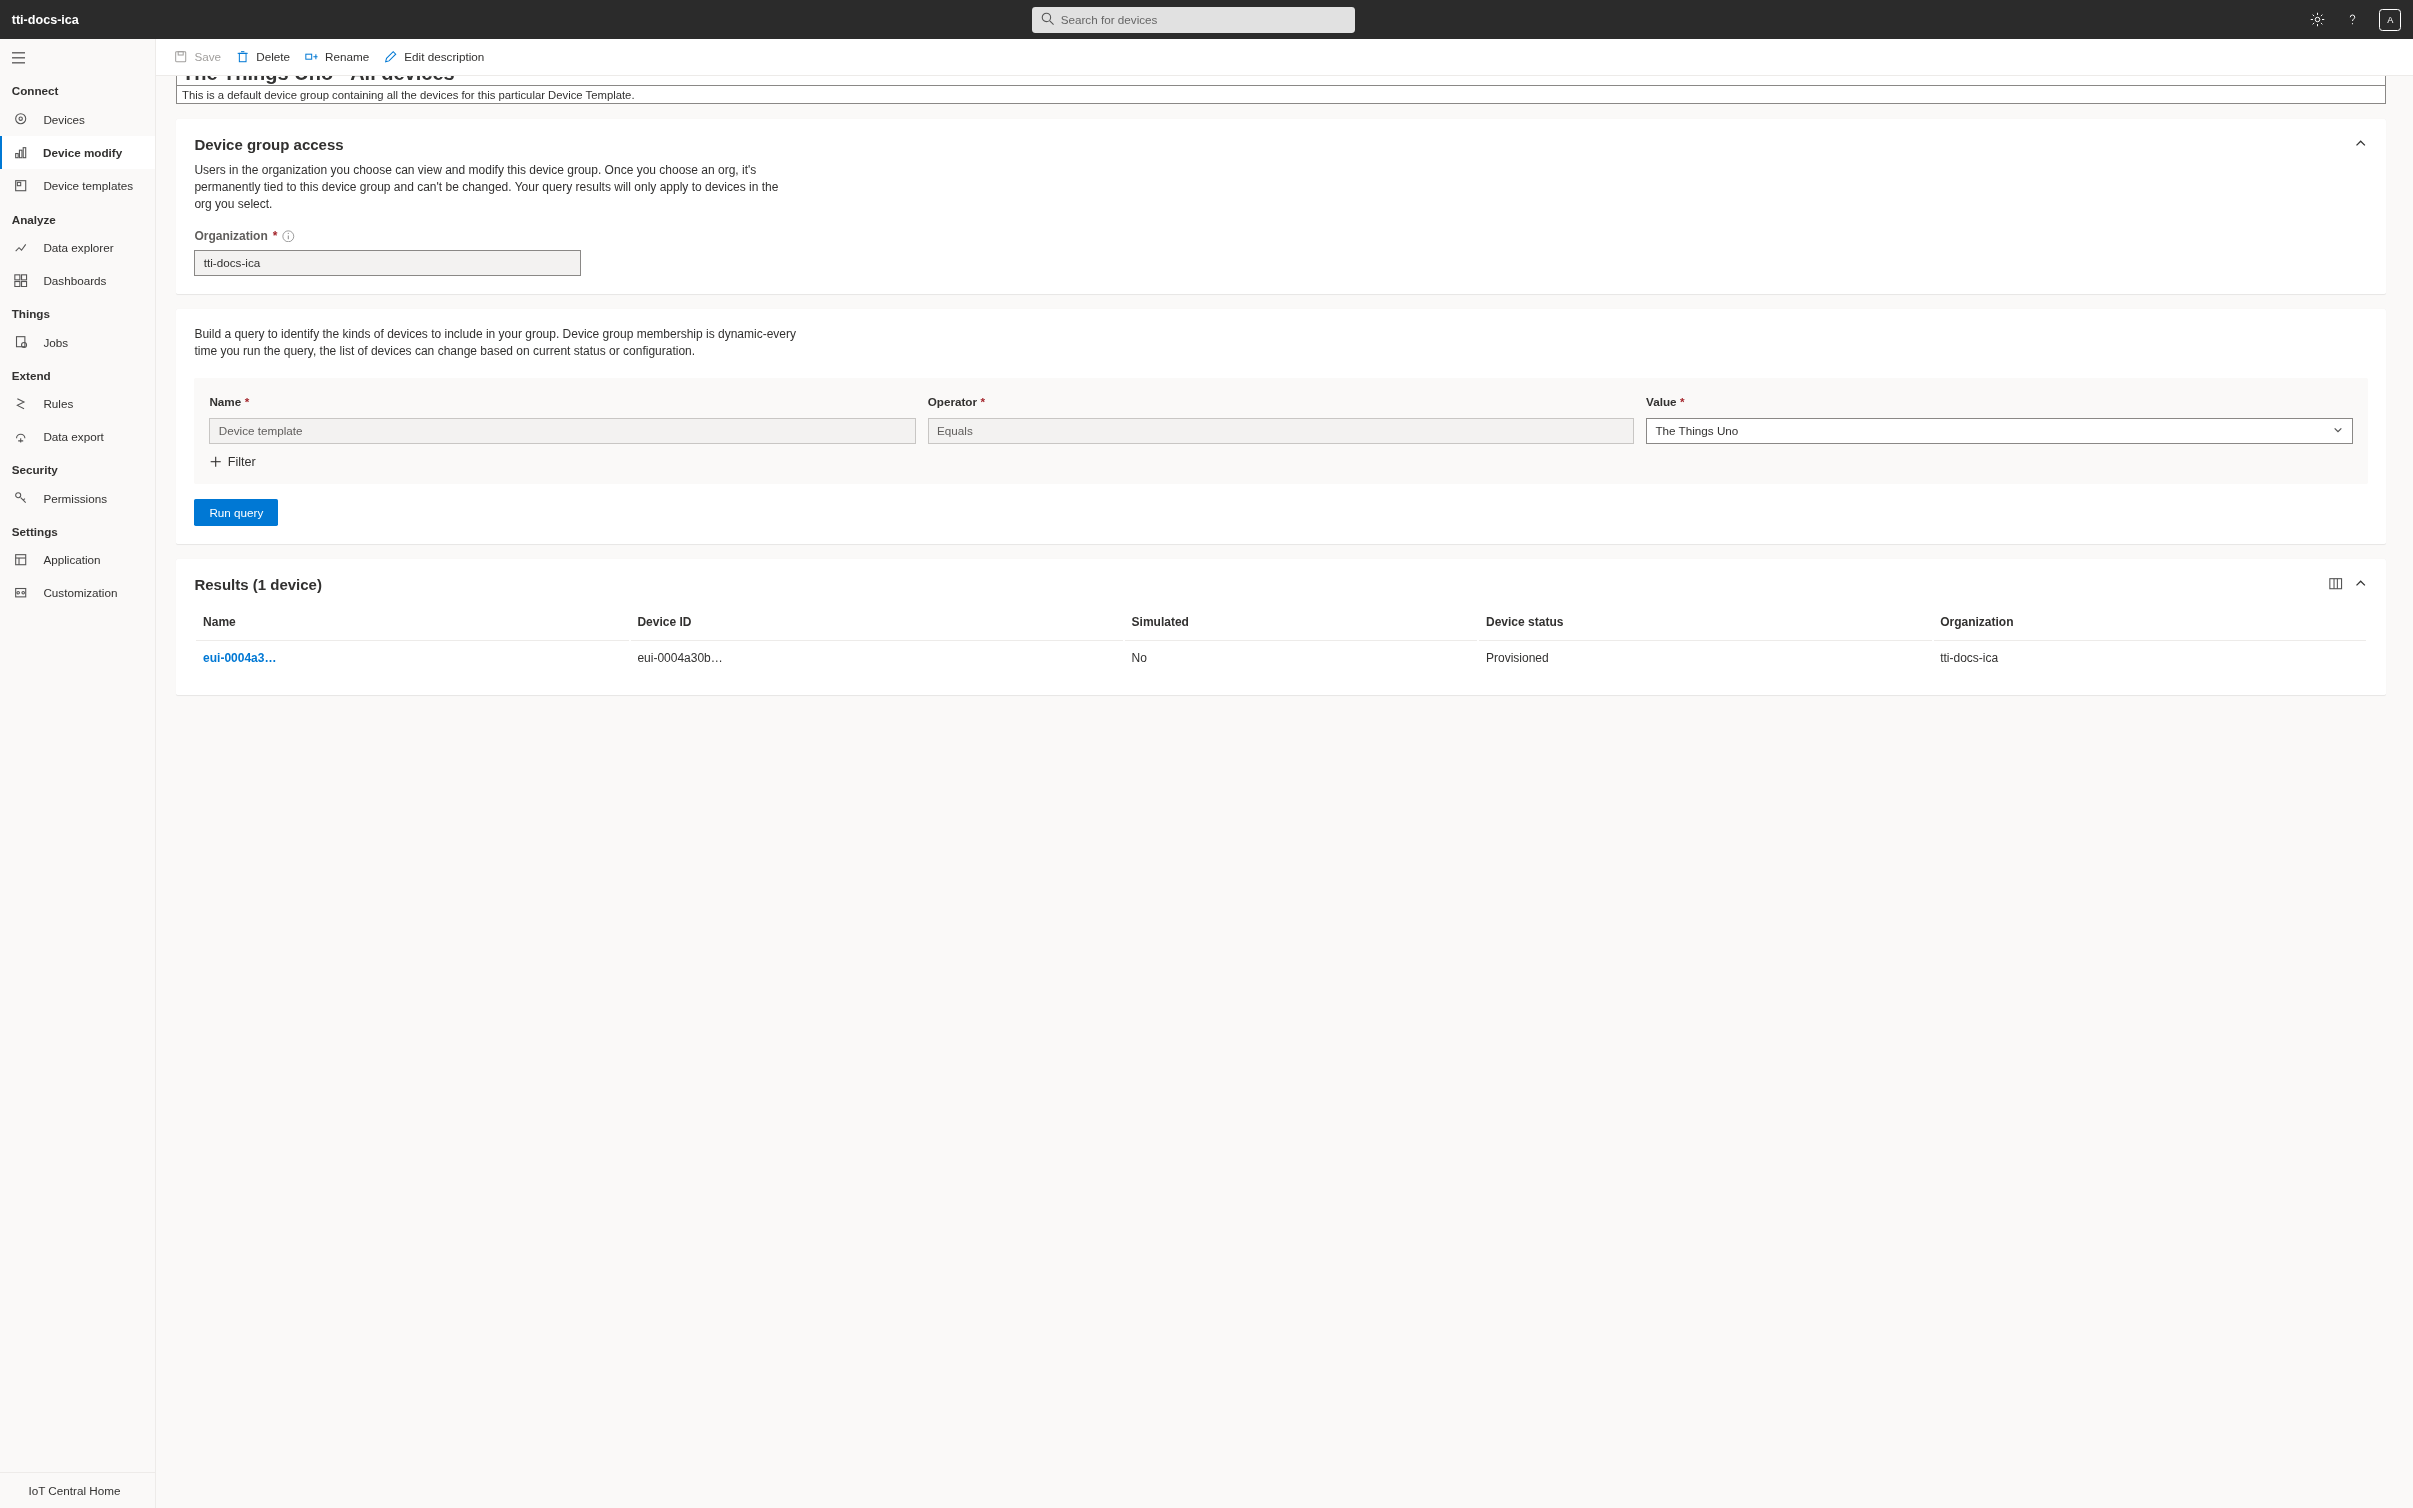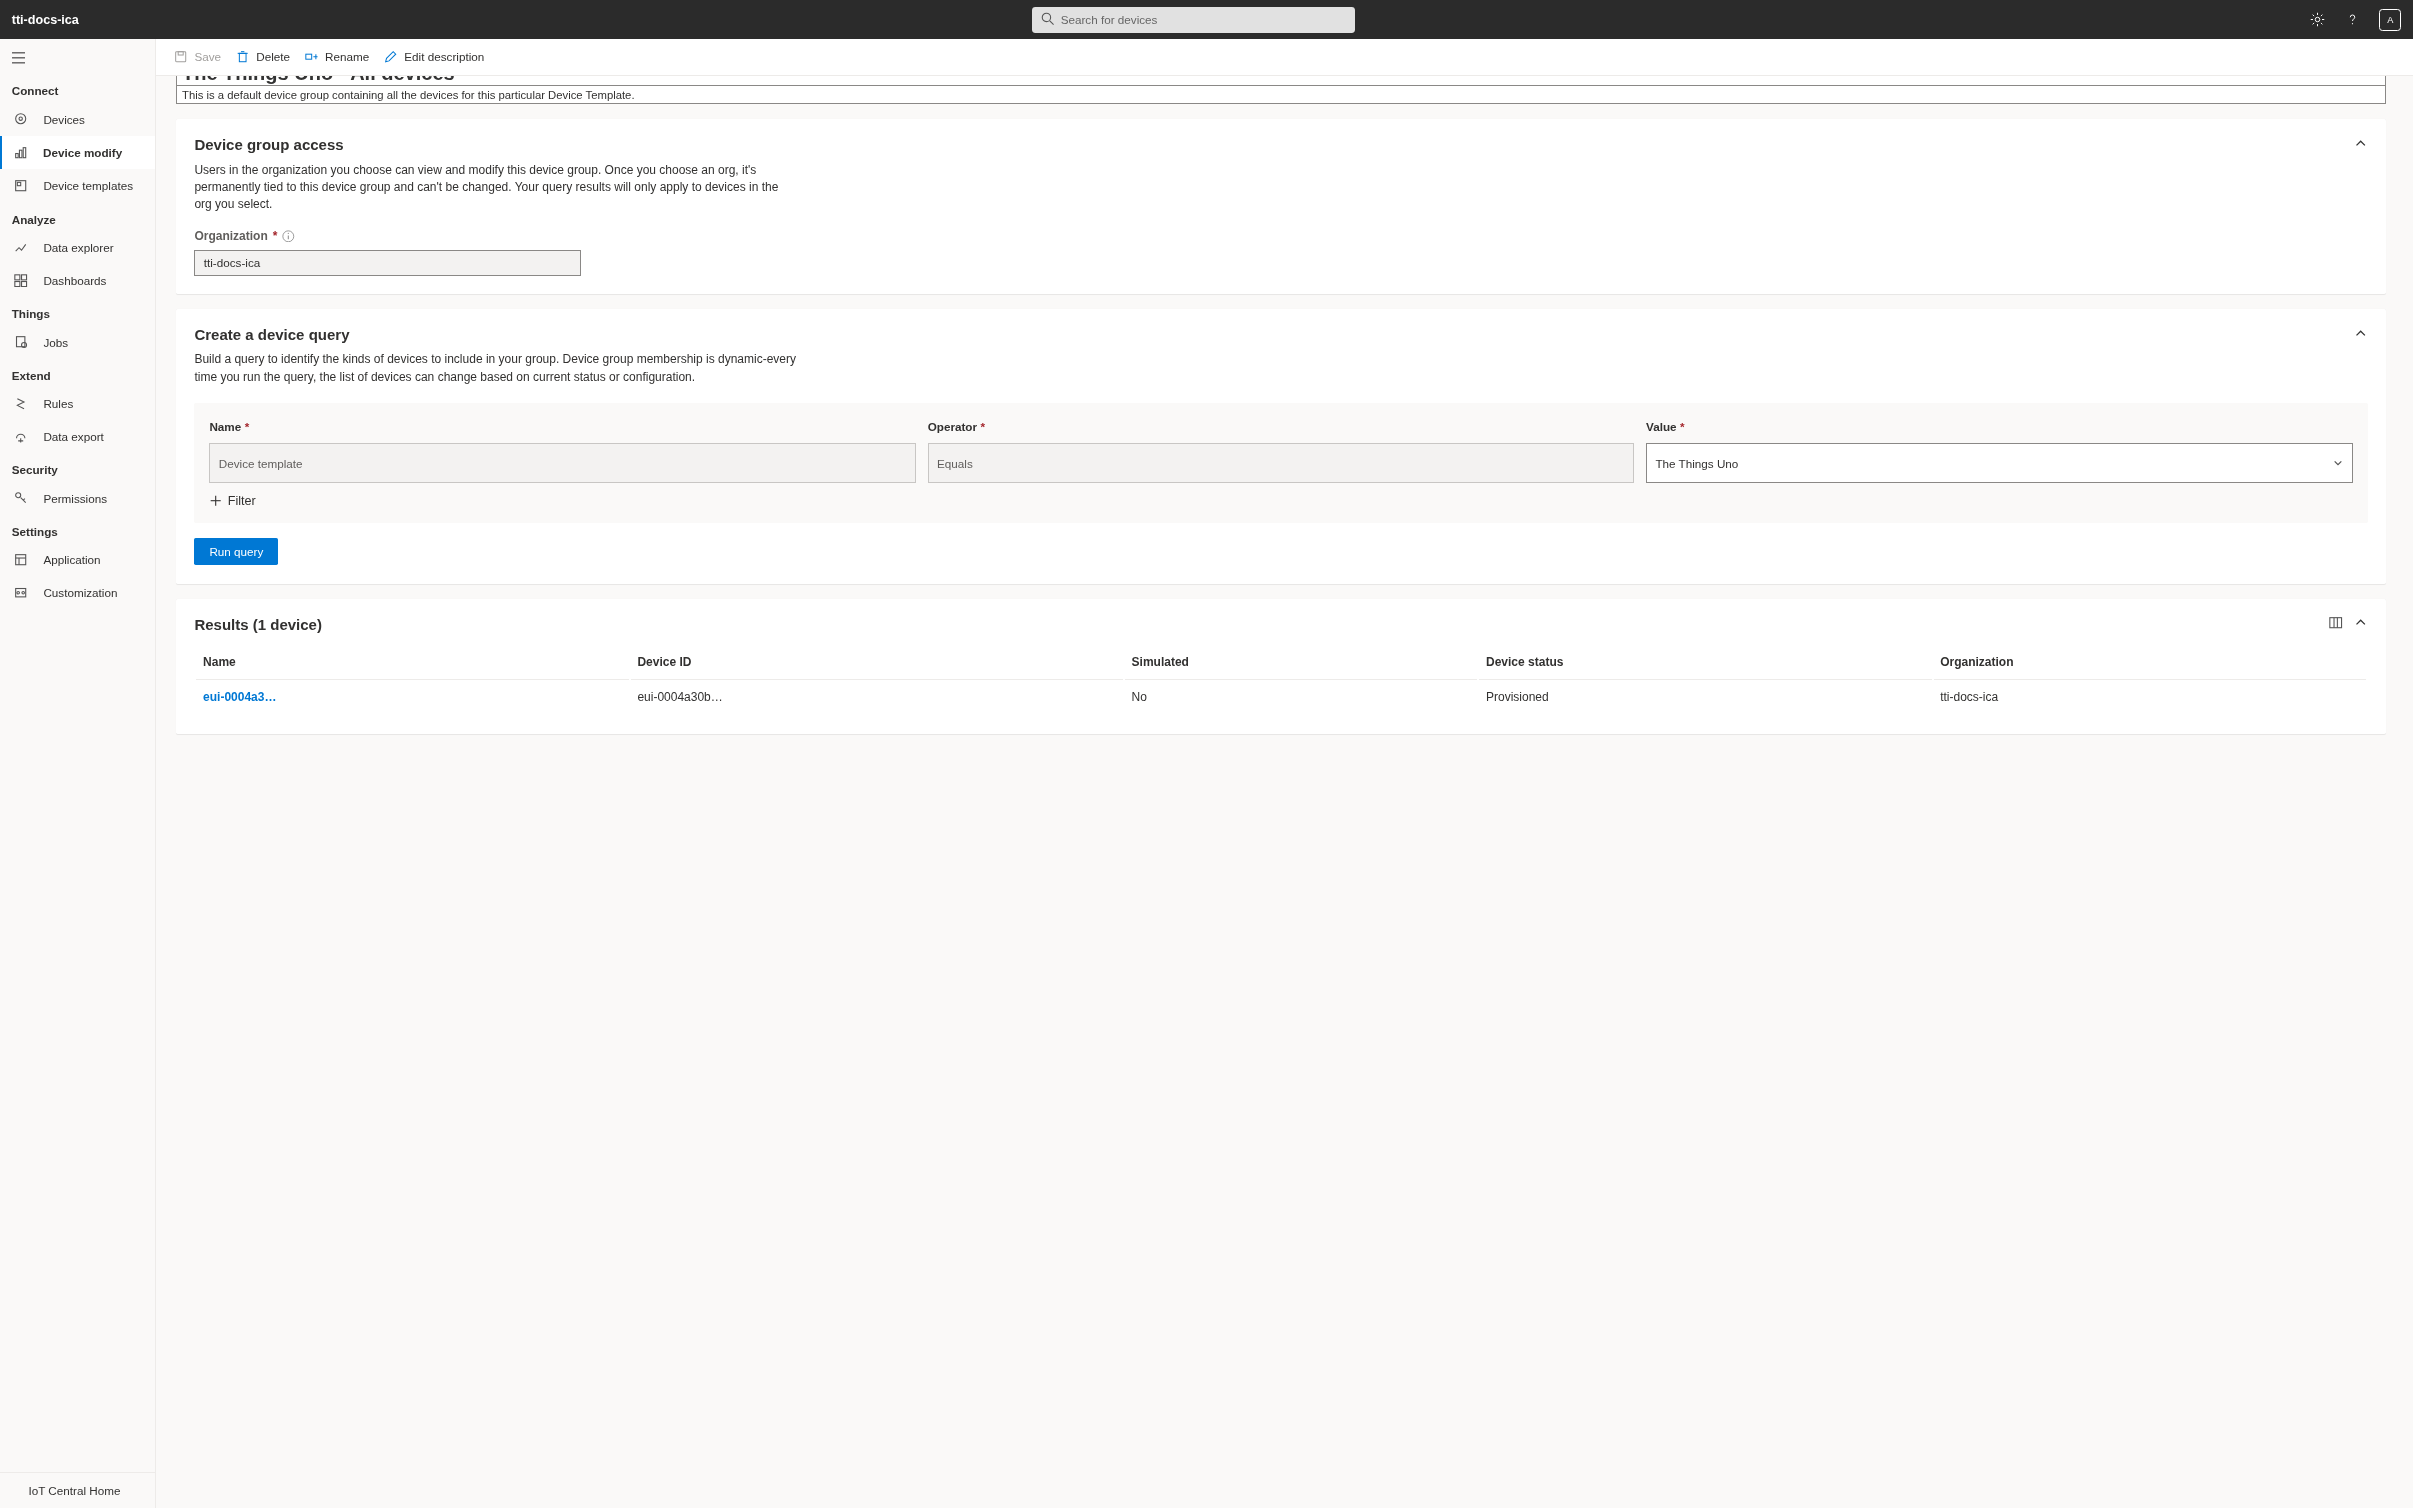--- a/index.html
+++ b/index.html
@@ -52,21 +52,21 @@
 
 .field-label { display: flex; align-items: center; gap: 5px; margin-top: 15px; font-size: 12px; font-weight:600; color: #605e5c; }
 .req { color: #a4262c; }
 .info-icon { width:12.6px; height:12.6px; }
 .org-input { margin-top: 6.7px; height: 26px; width: 387px; border: 0.8px solid #8a8886; background: #f3f2f1; padding: 0 8.4px; font-size: 11.7px; color: #323130; display:flex; align-items:center; }
 
 .query-box { background: #faf9f8; border-radius: 1.7px; margin-top: 17px; padding: 17px 15px 15px; }
 .query-row { display: flex; gap: 11.7px; }
 .query-col { flex: 1; }
 .query-col .label { font-weight: 600; margin-bottom: 10px; display:flex; align-items:center; gap:3.4px;}
-.query-col .input { height: 40px; border: 0.8px solid #8a8886; background: #fff; padding: 0 8.4px; font-size: 11.7px; display:flex; align-items:center; justify-content:space-between; color:#605e5c; }
+.query-col .input { height: 26px; border: 0.8px solid #8a8886; background: #fff; padding: 0 8.4px; font-size: 11.7px; display:flex; align-items:center; justify-content:space-between; color:#605e5c; }
 .query-col .input.readonly { background: #f3f2f1; border-color:#c8c6c4; color:#605e5c;}
 .query-col .input .chev-small svg { width:10px; height:10px; stroke:#555; fill:none; stroke-width:1.5;}
 .query-col .input.value { color:#323130; }
 .add-filter { display:flex; align-items:center; gap:5px; margin-top:11px; cursor:pointer; font-size:12.6px;}
 .add-filter svg { width:13.4px; height:13.4px; stroke:#323130; stroke-width:1.3; fill:none;}
 
 .run-btn { margin-top: 15px; height: 27px; padding: 0 15px; background: #0078d4; color:#fff; border:none; border-radius:1.7px; font-size:11.7px; cursor:pointer;}
 
 .results-card .card-header .right { display:flex; gap:11.7px; align-items:center;}
 .table { width:100%; }
@@ -294,28 +294,20 @@
                 <circle cx="7.5" cy="7.5" r="6.5" fill="none" stroke="#888" stroke-width="1"></circle>
                 <line x1="7.5" y1="6.5" x2="7.5" y2="11" stroke="#888" stroke-width="1.2"></line>
                 <circle cx="7.5" cy="4" r="0.8" fill="#888"></circle>
               </svg>
           </span>
         </div>
         <div class="org-input">tti-docs-ica</div>
       </div>
 
       <div class="card">
-        <div class="card-header">
-          <div class="card-title">Create a device query</div>
-          <div class="chevron">
-            <svg viewBox="0 0 16 16">
-                <path d="M3 10l5-5 5 5"></path>
-              </svg>
-          </div>
-        </div>
         <div class="card-desc">Build a query to identify the kinds of devices to include in your group. Device group membership is dynamic-every time you run the query, the list of devices can change based on current status or configuration.</div>
 
         <div class="query-box">
           <div class="query-row">
             <div class="query-col">
               <div class="label">
                   <span>Name</span> 
                   <span class="req">*</span>
                 </div>
               <div class="input readonly">

